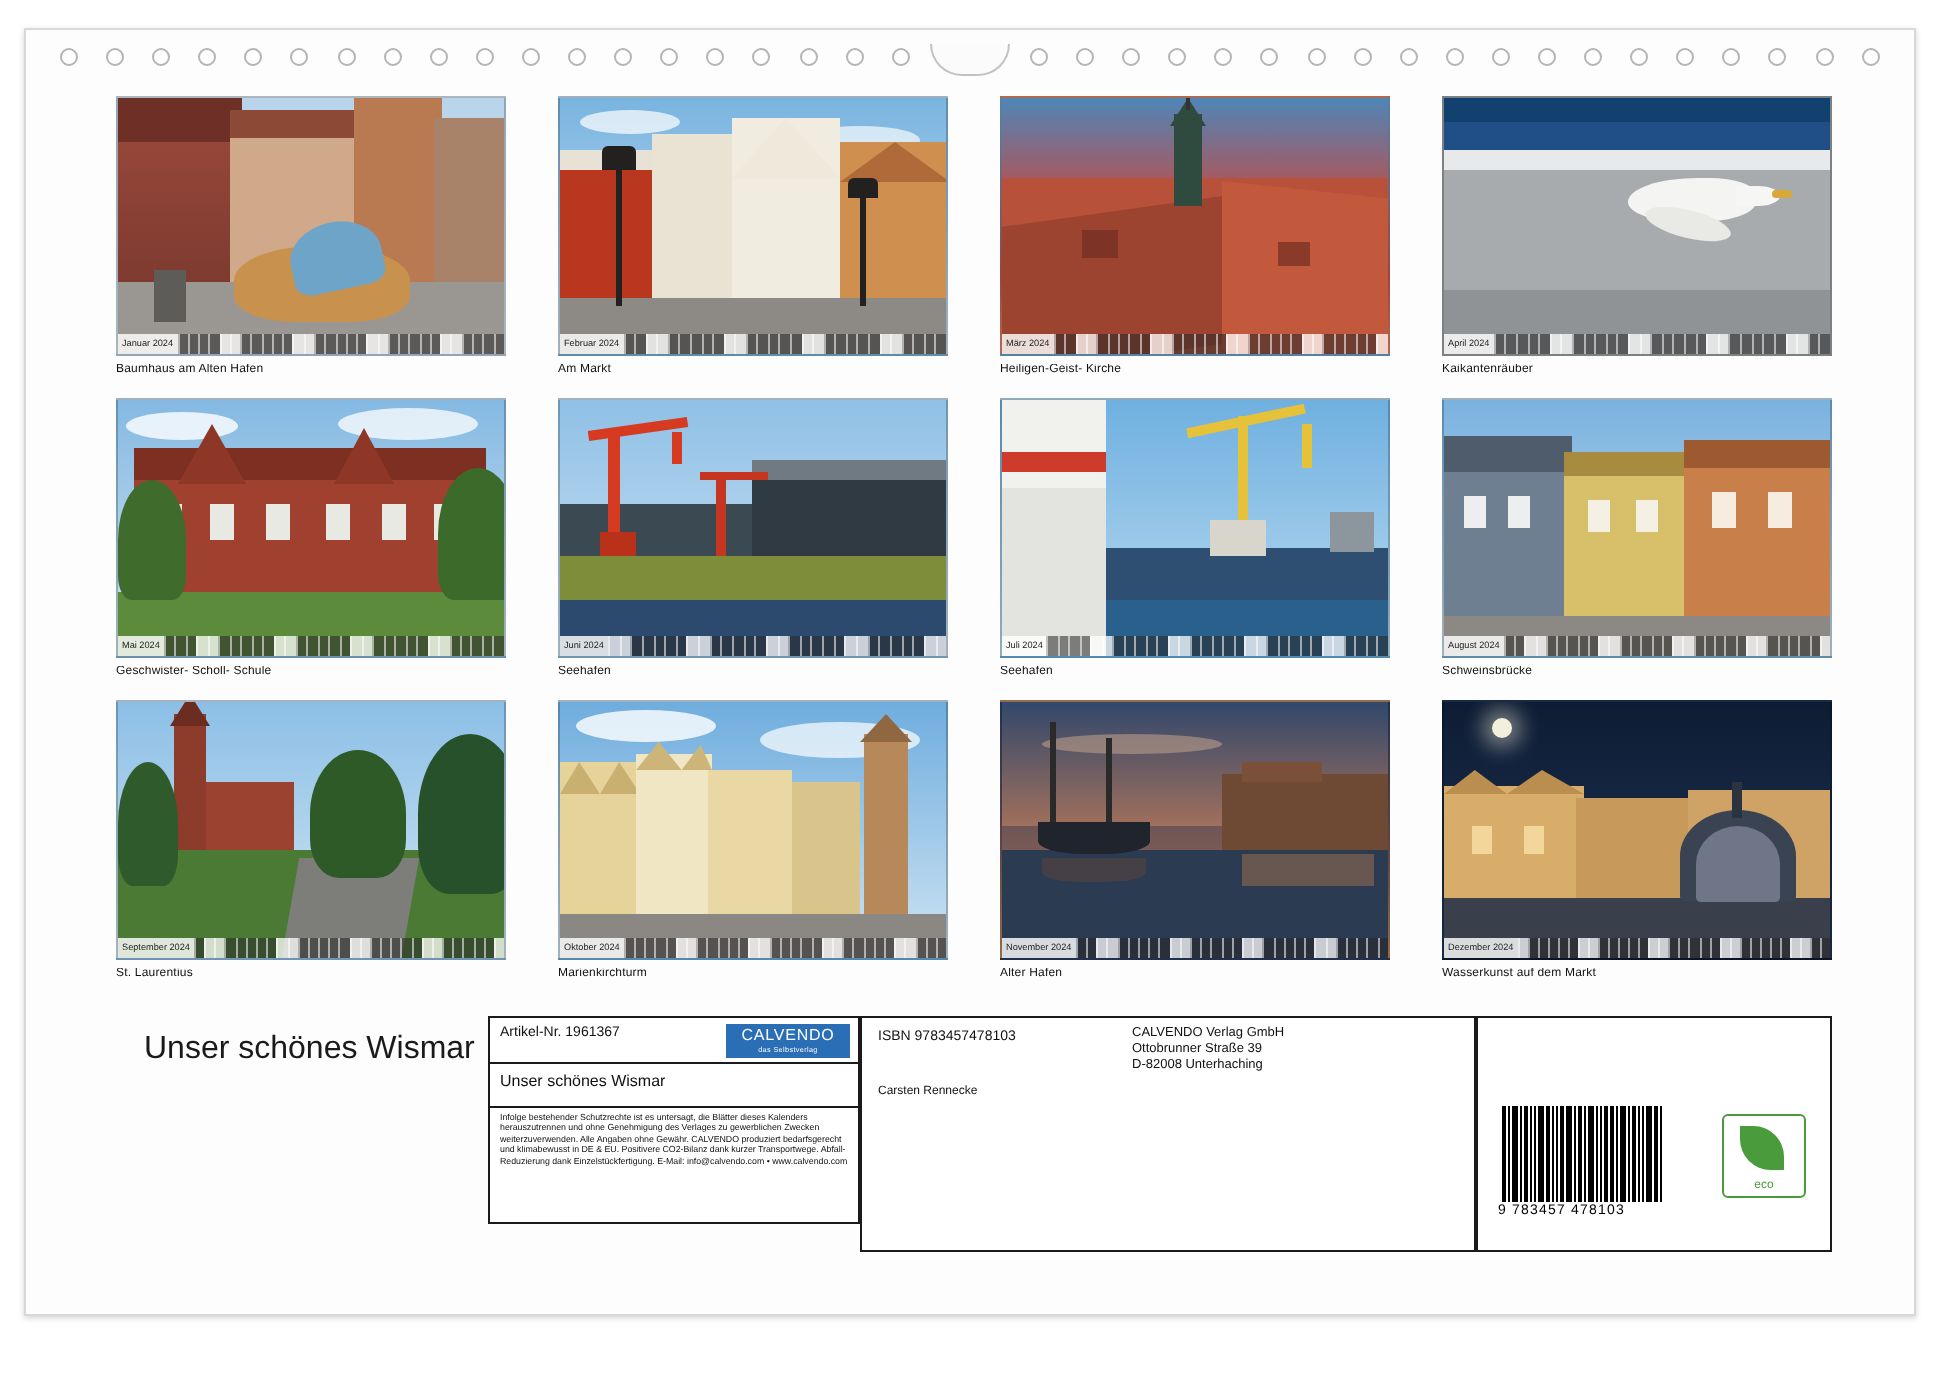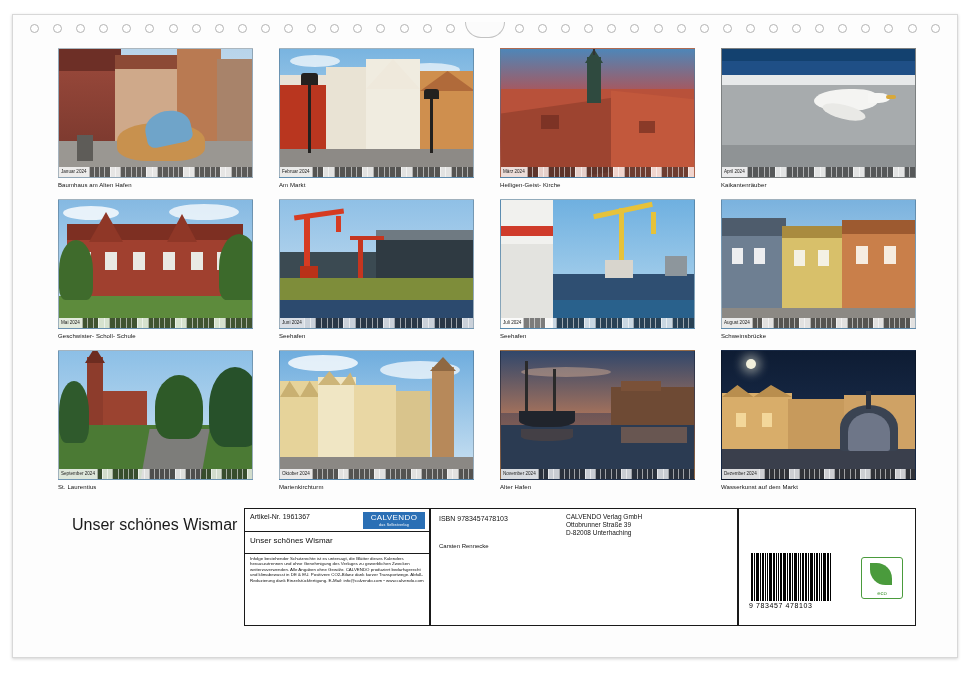--- a/index.html
+++ b/index.html
@@ -159,21 +159,21 @@
   .fbox {
     position: absolute;
     border: 1px solid #1a1a1a;
     box-sizing: border-box;
     background: #ffffff;
   }
   .box-art {
     left: 186px;
     top: 0;
     width: 186px;
-    height: 118px;
+    height: 104px;
   }
   .box-isbn {
     left: 372px;
     top: 0;
     width: 308px;
     height: 118px;
   }
   .box-barcode {
     left: 680px;
     top: 0;

